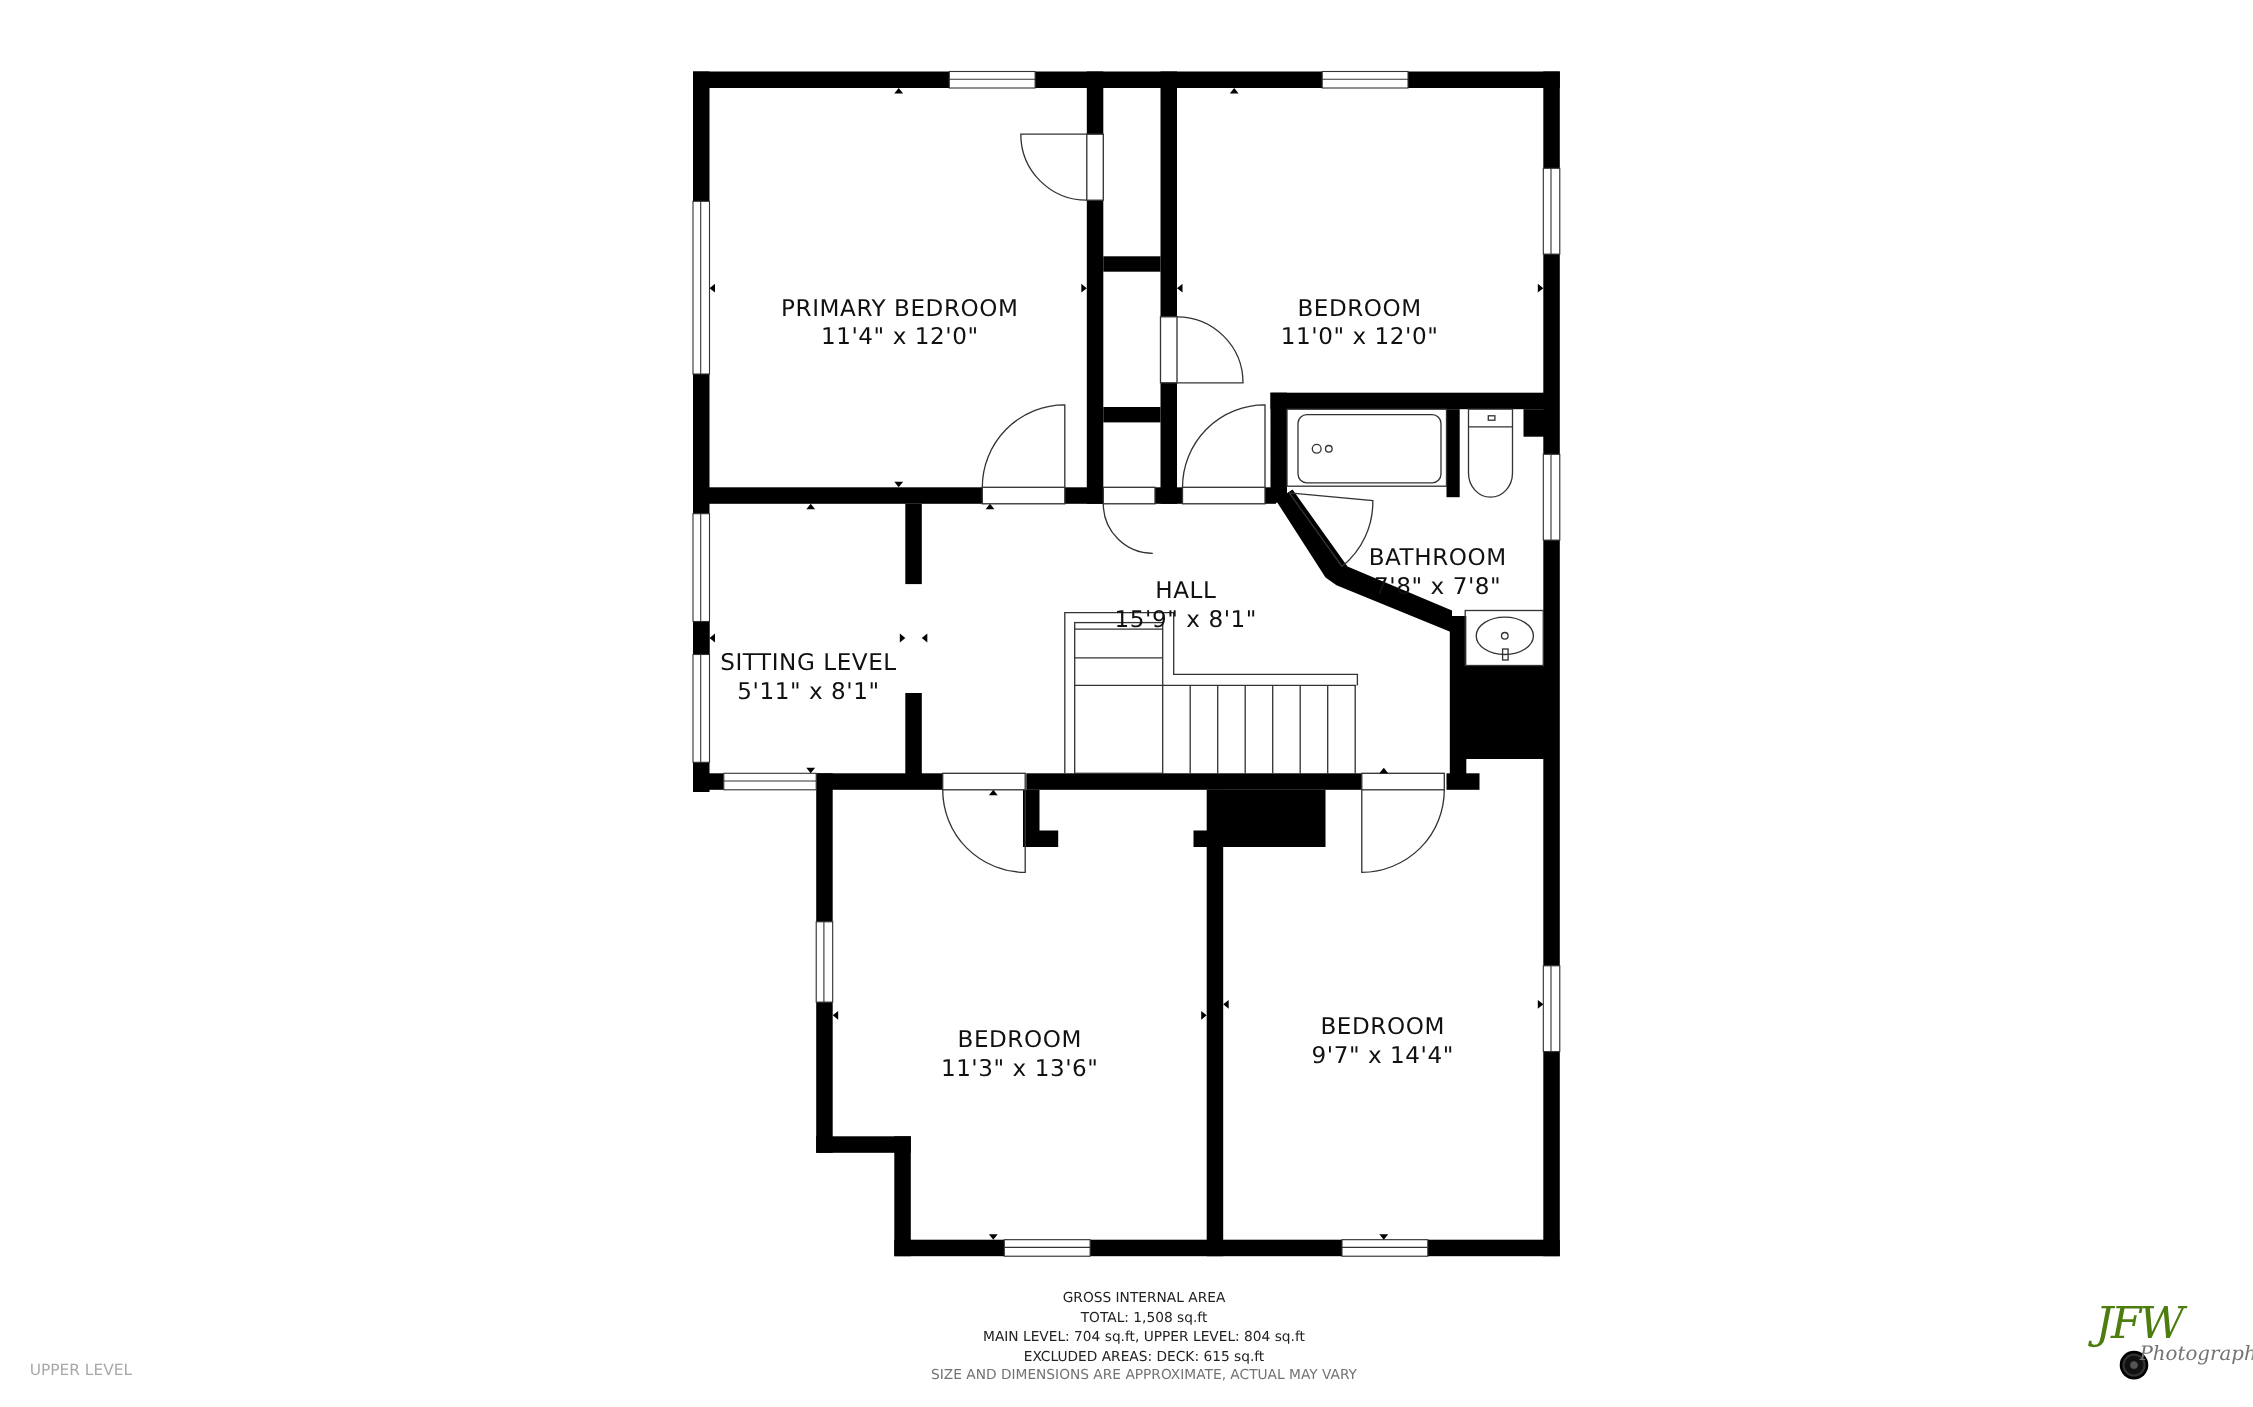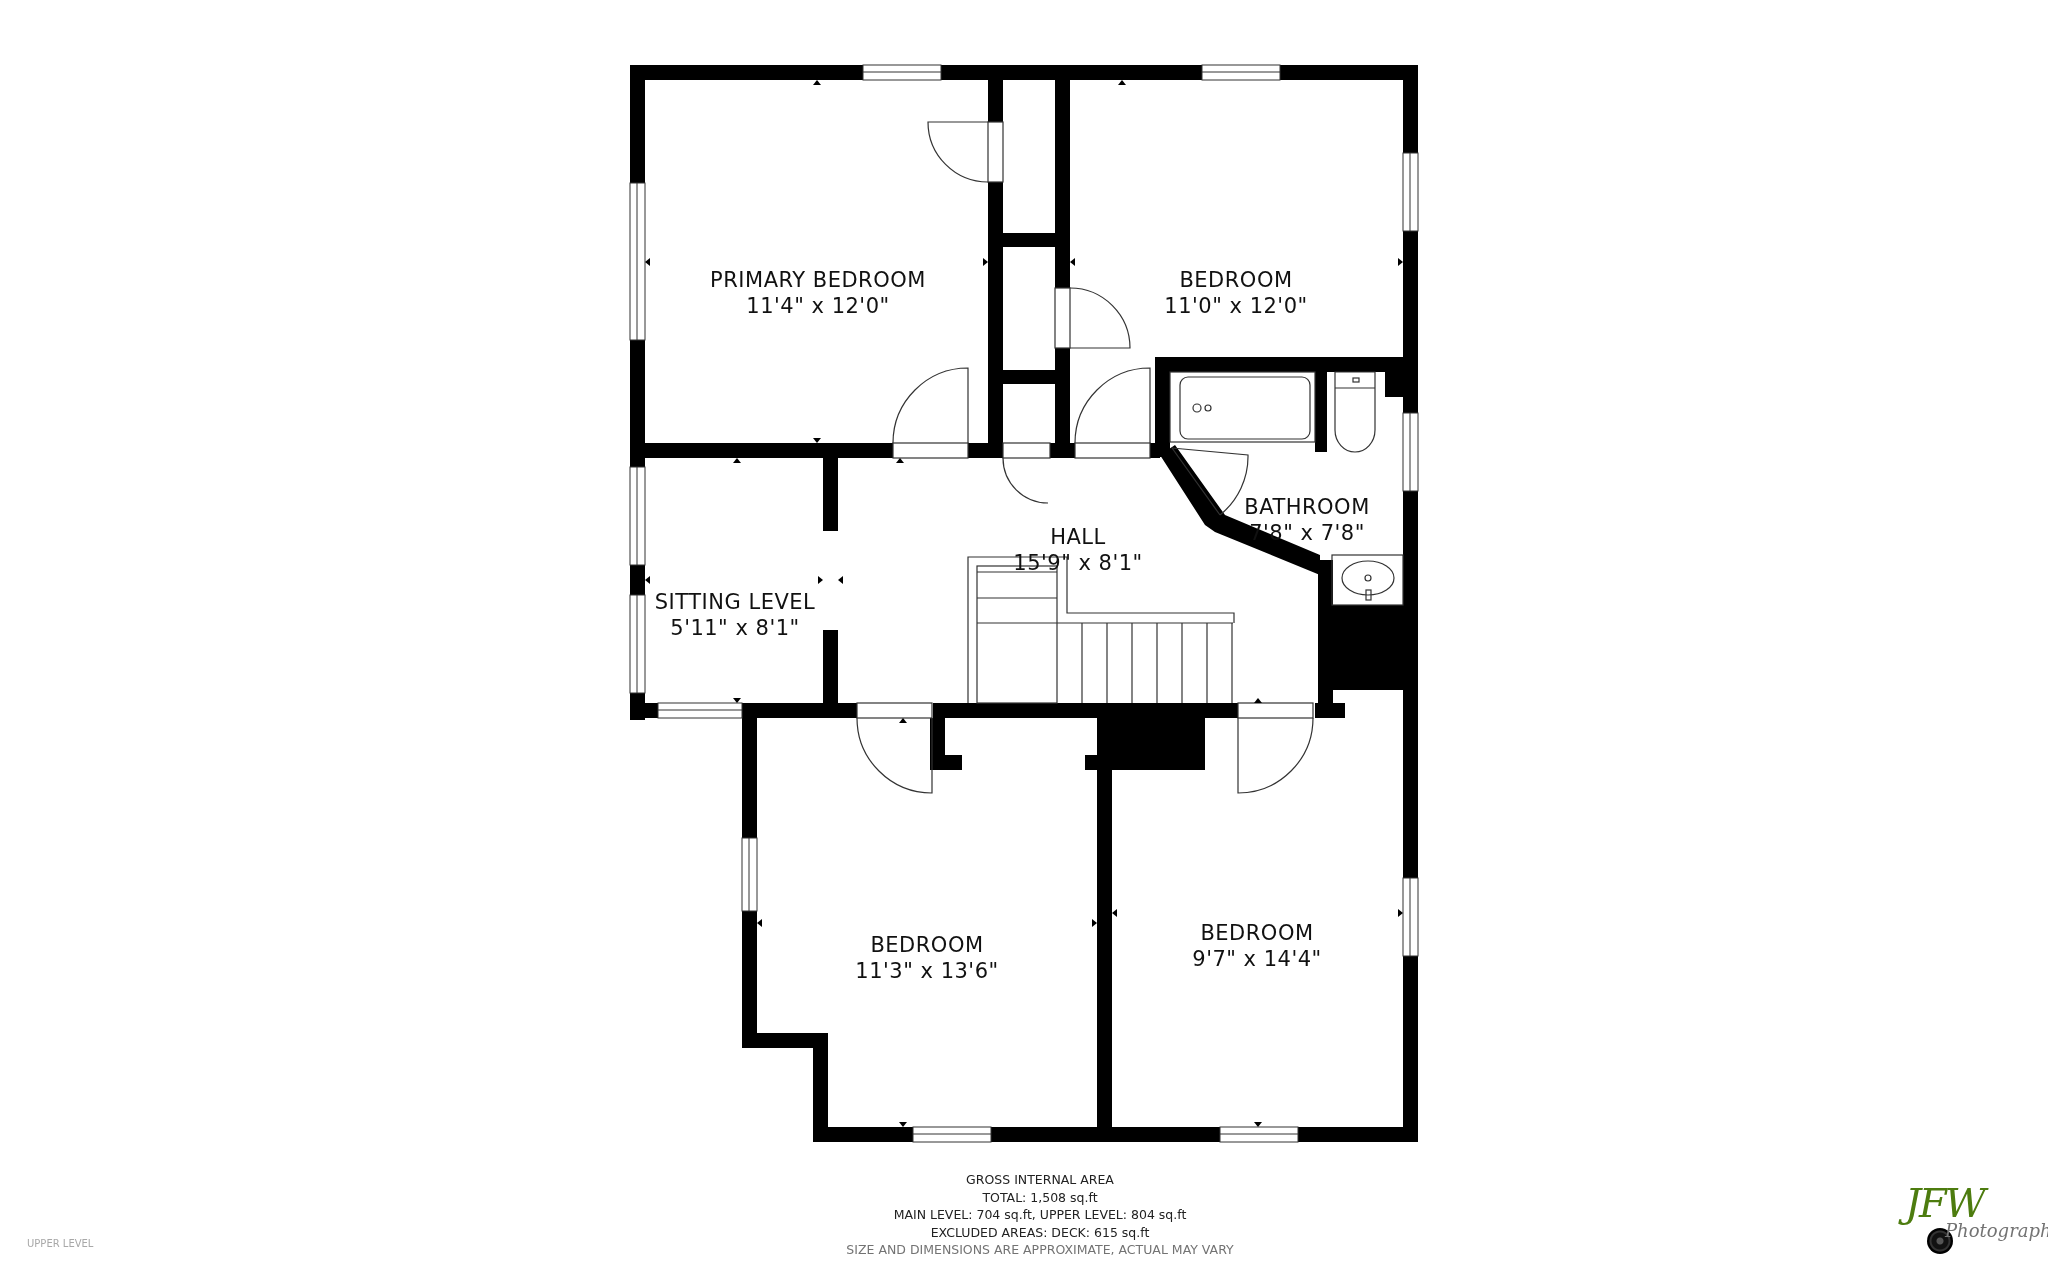--- a/index.html
+++ b/index.html
@@ -1,21 +1,21 @@
 <!DOCTYPE html>
 <html><head>
 <meta charset="utf-8">
 <style>
   html, body { margin:0; padding:0; background:#ffffff; }
   body { width:2048px; height:1279px; position:relative; overflow:hidden; font-family:"DejaVu Sans", sans-serif; }
   #plan { position:absolute; left:0; top:0; }
   .room-label { position:absolute; text-align:center; color:#111; font-size:21px; line-height:26px; letter-spacing:0.5px; white-space:nowrap; transform:translateX(-50%);margin-top:32px; }
   .footer { position:absolute; left:1024px; transform:translateX(-50%); text-align:center; font-family:"DejaVu Sans", sans-serif; font-size:12.5px; line-height:17.5px; color:#222; white-space:nowrap;margin-left:16px; }
   .footer .disclaimer { color:#737373; }
-  .level-label { position:absolute; left:27px; top:1238px; font-size:10px; color:#a8a8a8; font-family:"DejaVu Sans", sans-serif; }
+  .level-label { position:absolute; left:27px; top:1238px; font-size:14px; color:#a8a8a8; font-family:"DejaVu Sans", sans-serif; }
   .logo { position:absolute; left:1905px; top:1180px; width:140px; height:80px; }
   .logo .mono { position:absolute; left:0; top:0; font-family:"DejaVu Serif", serif; font-style:italic; font-size:40px; color:#4d7c0f; letter-spacing:-2px; }
   .logo .sub { position:absolute; left:40px; top:40px; font-family:"DejaVu Serif", serif; font-style:italic; font-size:18px; color:#737373; }
   .logo .lens { position:absolute; left:22px; top:48px; width:26px; height:26px; border-radius:50%; background:radial-gradient(circle, #555 0 3px, #111 4px 8px, #333 9px 10px, #000 11px 13px); }
 </style>
 </head>
 <body>
 
 <svg id="plan" width="2048" height="1279" viewBox="0 0 2048 1279" xmlns="http://www.w3.org/2000/svg">
   <g fill="#000">

